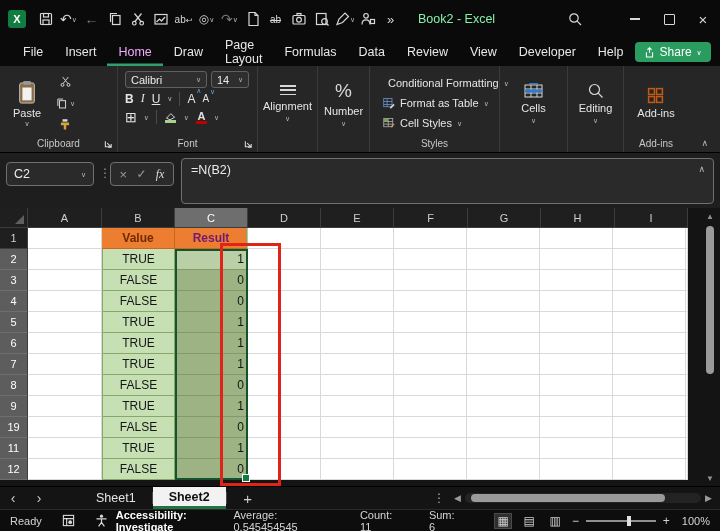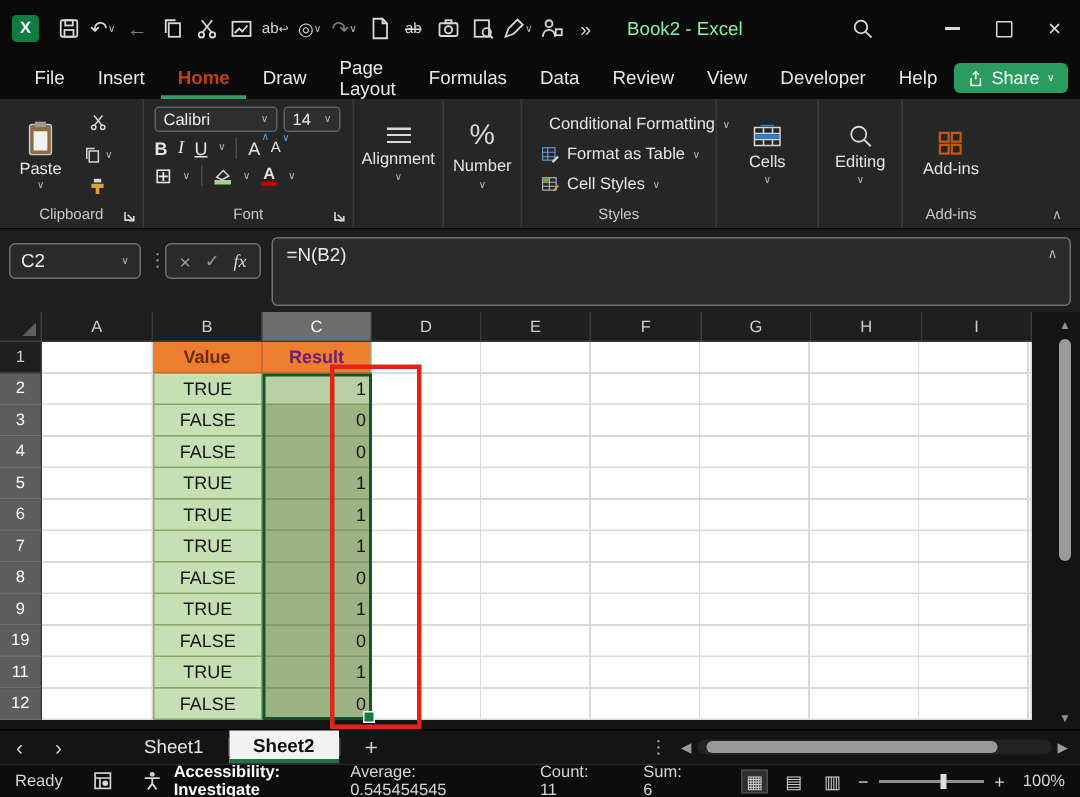--- a/index.html
+++ b/index.html
@@ -14,21 +14,21 @@
   .qbtn{height:26px;min-width:23px;display:flex;align-items:center;justify-content:center;color:#d8d8d8;font-size:13px;}
   .qbtn.dis{color:#7a7a7a;}
   .ttext{color:#86efac;font-size:12.5px;margin-left:16px;white-space:nowrap;}
   .winbtn{width:34px;height:38px;display:flex;align-items:center;justify-content:center;color:#d8d8d8;}
   .minbar{width:10px;height:1.4px;background:#d8d8d8;}
   .maxbox{width:9px;height:9px;border:1.3px solid #d8d8d8;border-radius:1px;}
   .closex{font-size:15px;line-height:1;}
   
   .tabsrow{position:absolute;top:38px;left:0;right:0;height:28px;background:#0a0a0a;display:flex;align-items:center;padding-left:12px;box-sizing:border-box;}
   .rtab{padding:0 11px;height:100%;display:flex;align-items:center;color:#e8e8e8;font-size:12.5px;cursor:default;}
-  .rtab.active{color:#c2410c;font-weight:700;box-shadow:inset 0 -2.5px 0 #2fa06b;}
+  .rtab.active{color:#f0abfc;font-weight:400;box-shadow:inset 0 -2.5px 0 #2fa06b;}
   .share-btn{margin-left:auto;margin-right:10px;background:#2a9c5f;color:#fff;border-radius:4px;height:20px;display:flex;align-items:center;gap:5px;padding:0 9px;font-size:12px;}
   
   .ribbon{position:absolute;top:66px;left:0;right:0;height:86px;background:#262626;display:flex;box-sizing:border-box;}
   .rgroup{position:relative;height:100%;border-right:1px solid #3a3a3a;display:flex;flex-direction:column;box-sizing:border-box;}
   .rgc{flex:1;display:flex;align-items:center;padding:5px 5px 0;box-sizing:border-box;}
   .rgl{height:17px;display:flex;align-items:center;justify-content:center;font-size:10px;color:#c8c8c8;position:relative;}
   .launch{position:absolute;right:4px;bottom:3px;}
   .bigbtn{display:flex;flex-direction:column;align-items:center;gap:1px;color:#e6e6e6;font-size:11px;}
   .stack3{display:flex;flex-direction:column;justify-content:space-between;height:62px;margin-left:6px;}
   .sbtn{height:19px;display:flex;align-items:center;justify-content:center;color:#e0e0e0;}
@@ -230,21 +230,21 @@
       <svg width="11" height="11" viewBox="0 0 16 16">
           <path d="M8 1.5v7 M5 4l3-2.8L11 4 M3.5 7.5v7h9v-7" stroke="#fff" stroke-width="1.5" fill="none"></path>
         </svg>
       <span>Share</span>
       <span class="chev" style="color:#fff;">∨</span>
     </div>
   </div>
 
   <div class="ribbon">
 
-    <div class="rgroup" style="width:96px;">
+    <div class="rgroup" style="width:118px;">
       <div class="rgc">
         <div class="bigbtn" style="width:44px;">
           <svg width="22" height="26" viewBox="0 0 24 28">
               <rect x="4" y="3" width="16" height="22" rx="2" fill="#8a6d45" stroke="#c9c9c9" stroke-width="1"></rect>
               <rect x="8" y="1" width="8" height="4" fill="#9a9a9a"></rect>
               <rect x="7" y="8" width="10" height="14" fill="#f2f2f2"></rect>
             </svg>
           <span>Paste</span>
           <span class="chev">∨</span>
         </div>

